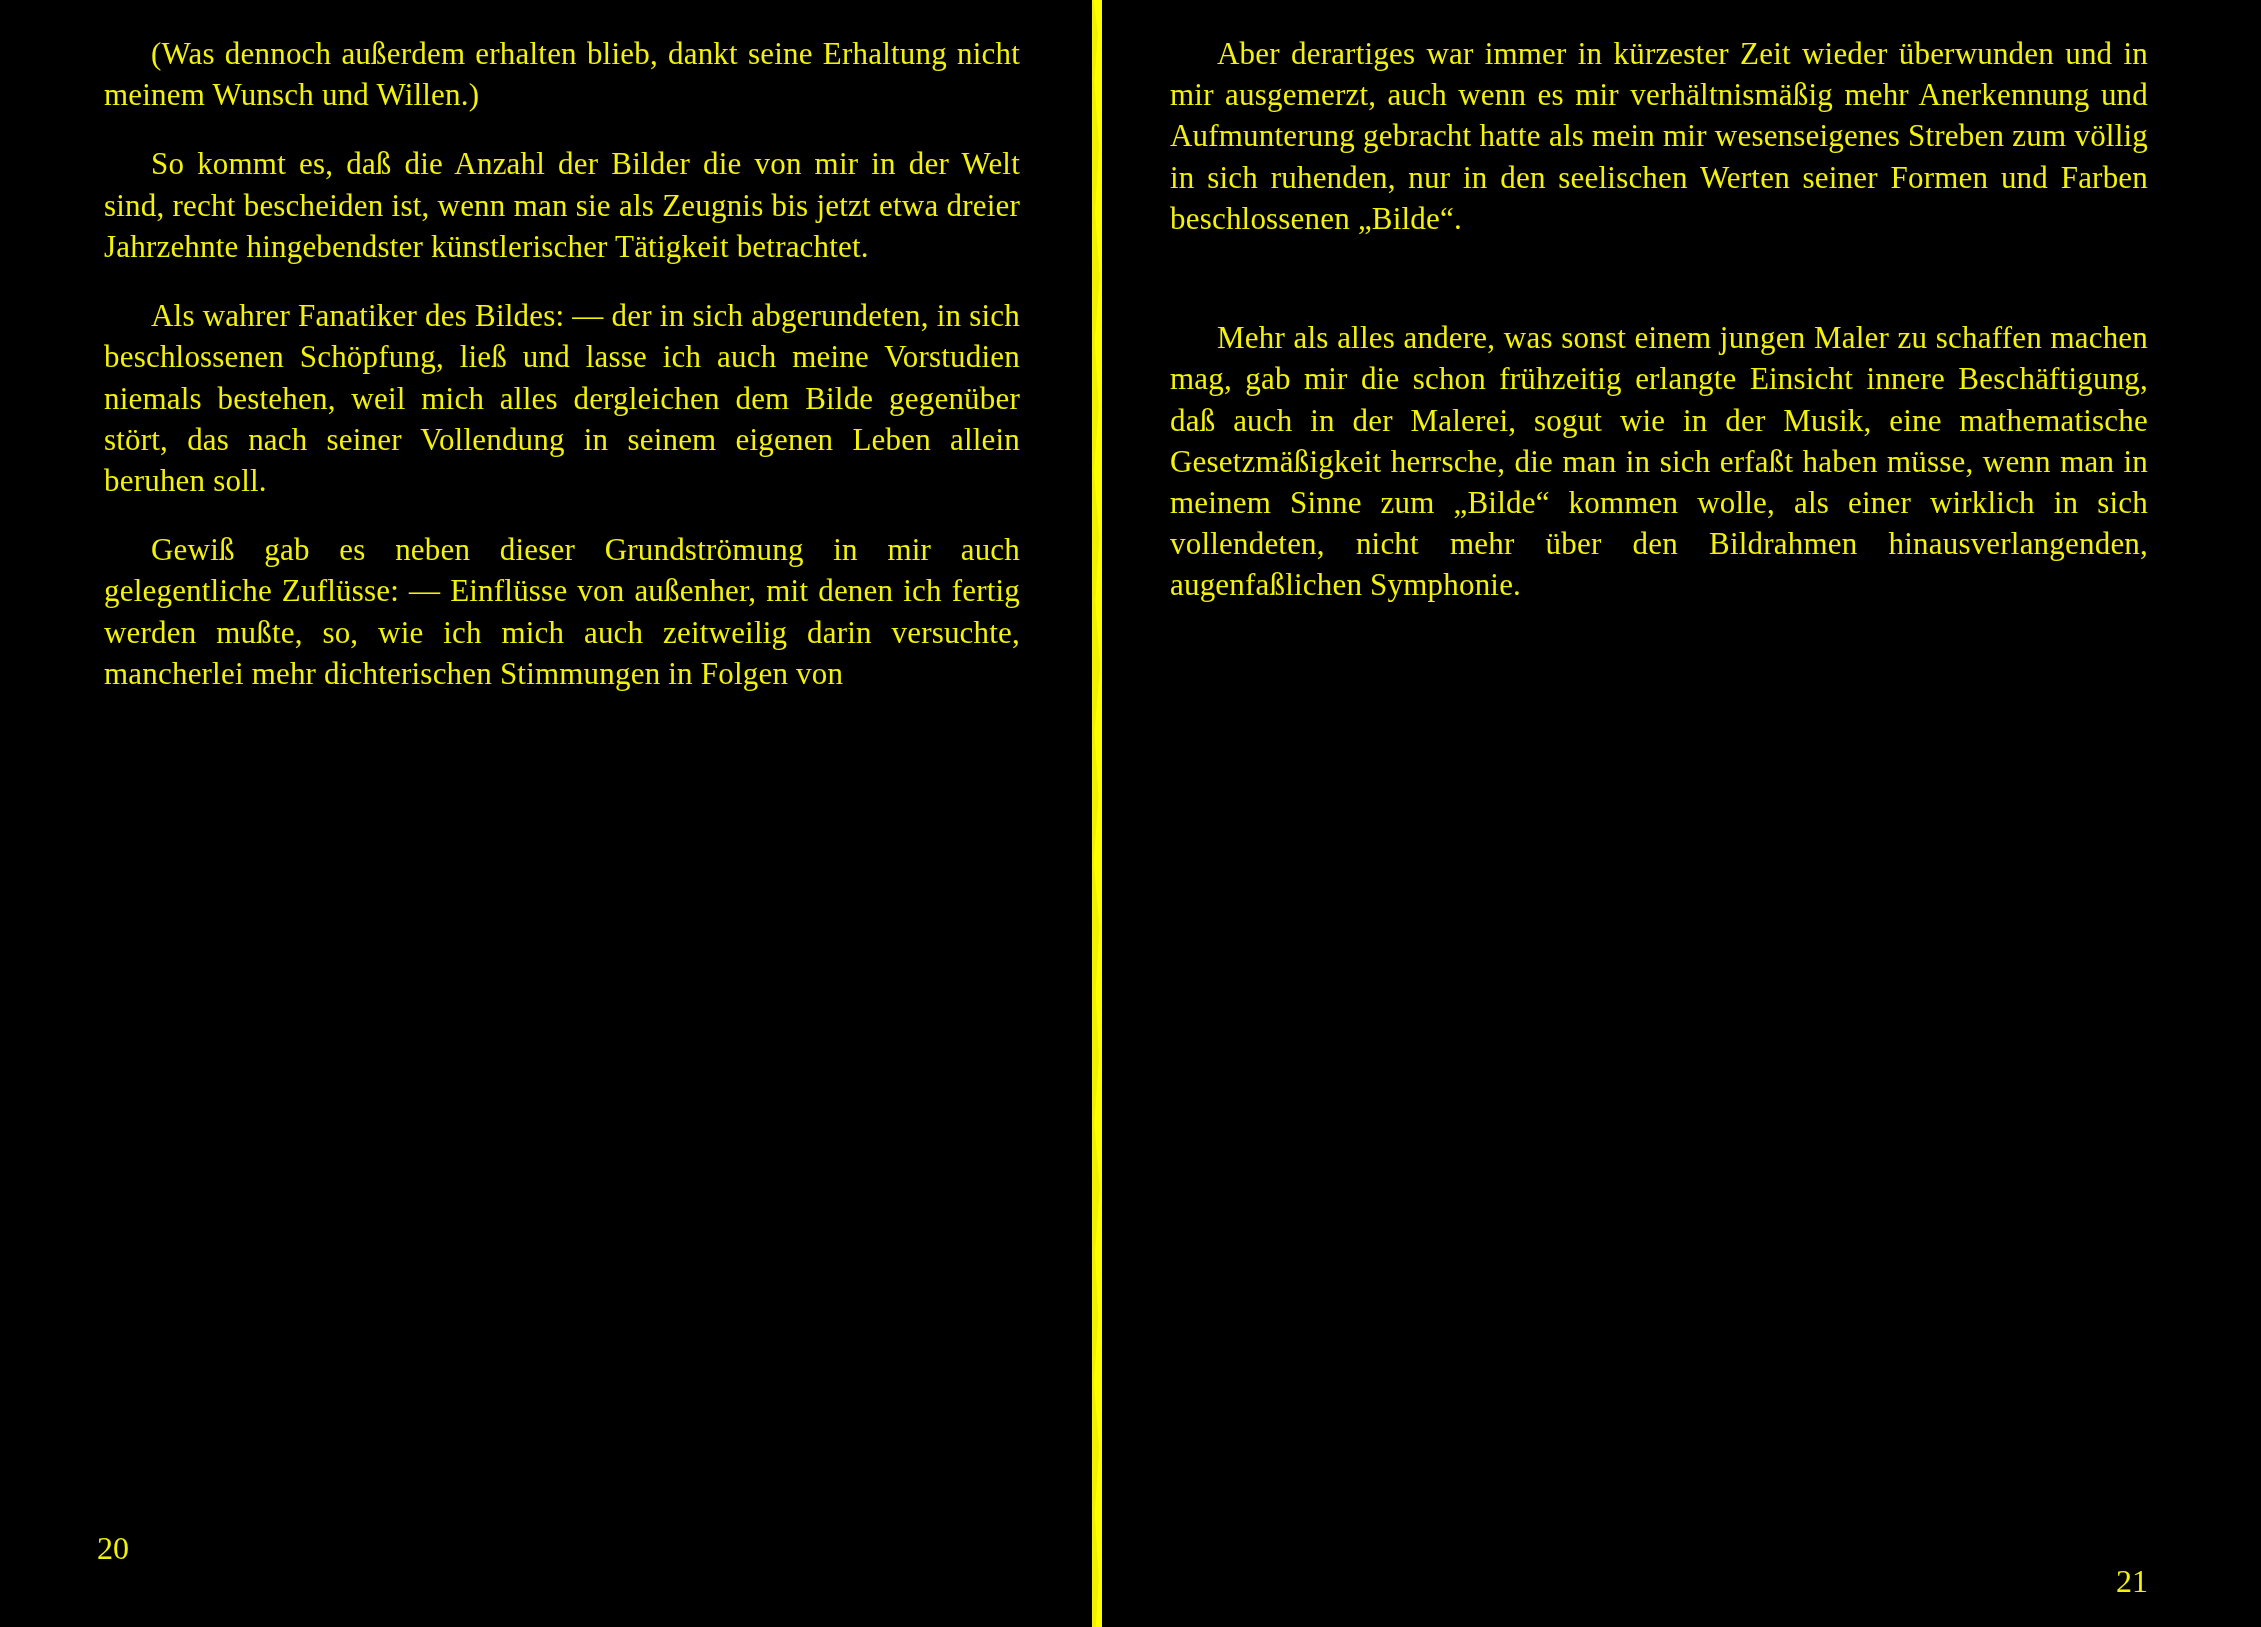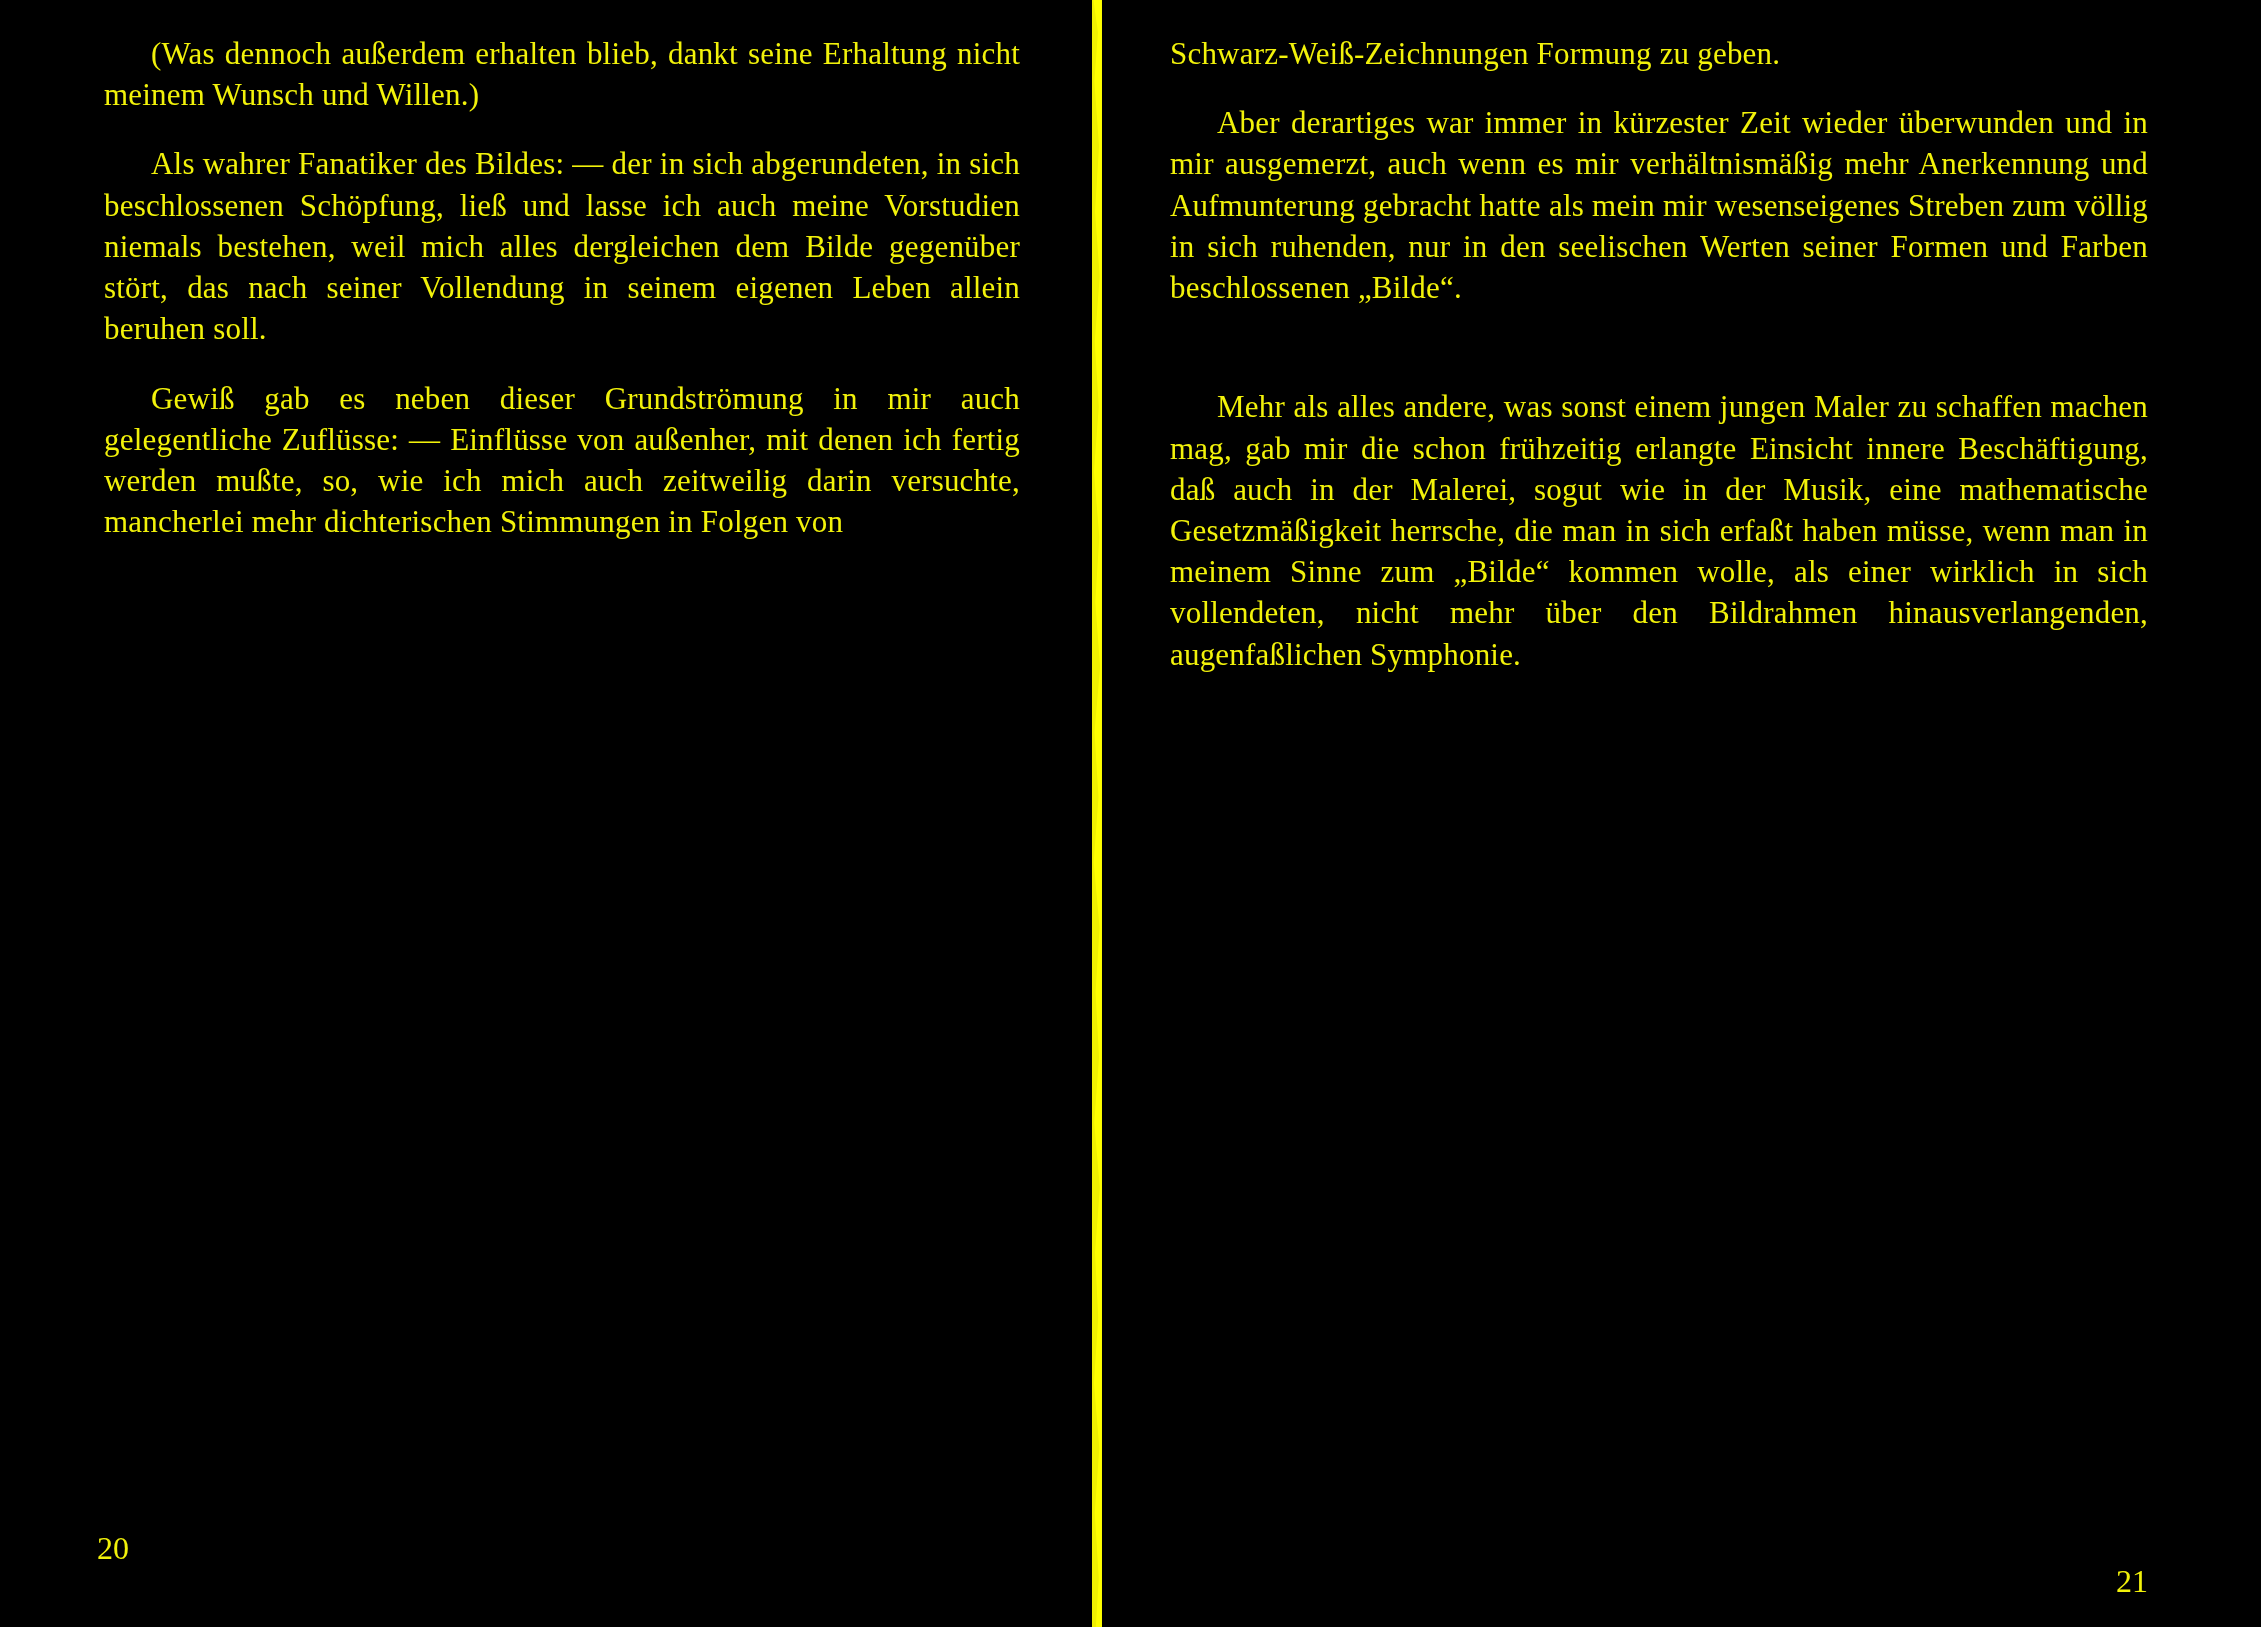--- a/index.html
+++ b/index.html
@@ -100,32 +100,32 @@
     height: 50px;
   }
 </style>
 </head>
 <body>
 
 <div class="spread">
 
   <div class="page page-left">
     <p class="para">(Was dennoch außerdem erhalten blieb, dankt seine Erhaltung nicht meinem Wunsch und Willen.)</p>
+    <p class="para">So kommt es, daß die Anzahl der Bilder die von mir in der Welt sind, recht bescheiden ist, wenn man sie als Zeugnis bis jetzt etwa dreier Jahrzehnte hingebendster künstlerischer Tätigkeit betrachtet.</p>
     <p class="para">Als wahrer Fanatiker des Bildes: — der in sich abgerundeten, in sich beschlossenen Schöpfung, ließ und lasse ich auch meine Vorstudien niemals bestehen, weil mich alles dergleichen dem Bilde gegenüber stört, das nach seiner Vollendung in seinem eigenen Leben allein beruhen soll.</p>
     <p class="para">Gewiß gab es neben dieser Grundströmung in mir auch gelegentliche Zuflüsse: — Einflüsse von außenher, mit denen ich fertig werden mußte, so, wie ich mich auch zeitweilig darin versuchte, mancherlei mehr dichterischen Stimmungen in Folgen von</p>
     <div class="folio folio-left">20</div>
   </div>
 
   <div class="gutter">
     <div class="seam2"></div>
     <div class="seam"></div>
   </div>
 
   <div class="page page-right">
-    <p class="para noindent">Schwarz-Weiß-Zeichnungen Formung zu geben.</p>
     <p class="para">Aber derartiges war immer in kürzester Zeit wieder überwunden und in mir ausgemerzt, auch wenn es mir verhältnismäßig mehr Anerkennung und Aufmunterung gebracht hatte als mein mir wesenseigenes Streben zum völlig in sich ruhenden, nur in den seelischen Werten seiner Formen und Farben beschlossenen „Bilde“.</p>
     <div class="gap-block"></div>
     <p class="para dropcap-para">Mehr als alles andere, was sonst einem jungen Maler zu schaffen machen mag, gab mir die schon frühzeitig erlangte Einsicht innere Beschäftigung, daß auch in der Malerei, sogut wie in der Musik, eine mathematische Gesetzmäßigkeit herrsche, die man in sich erfaßt haben müsse, wenn man in meinem Sinne zum „Bilde“ kommen wolle, als einer wirklich in sich vollendeten, nicht mehr über den Bildrahmen hinausverlangenden, augenfaßlichen Symphonie.</p>
     <div class="folio folio-right">21</div>
   </div>
 
 </div>
 
 
 </body></html>

